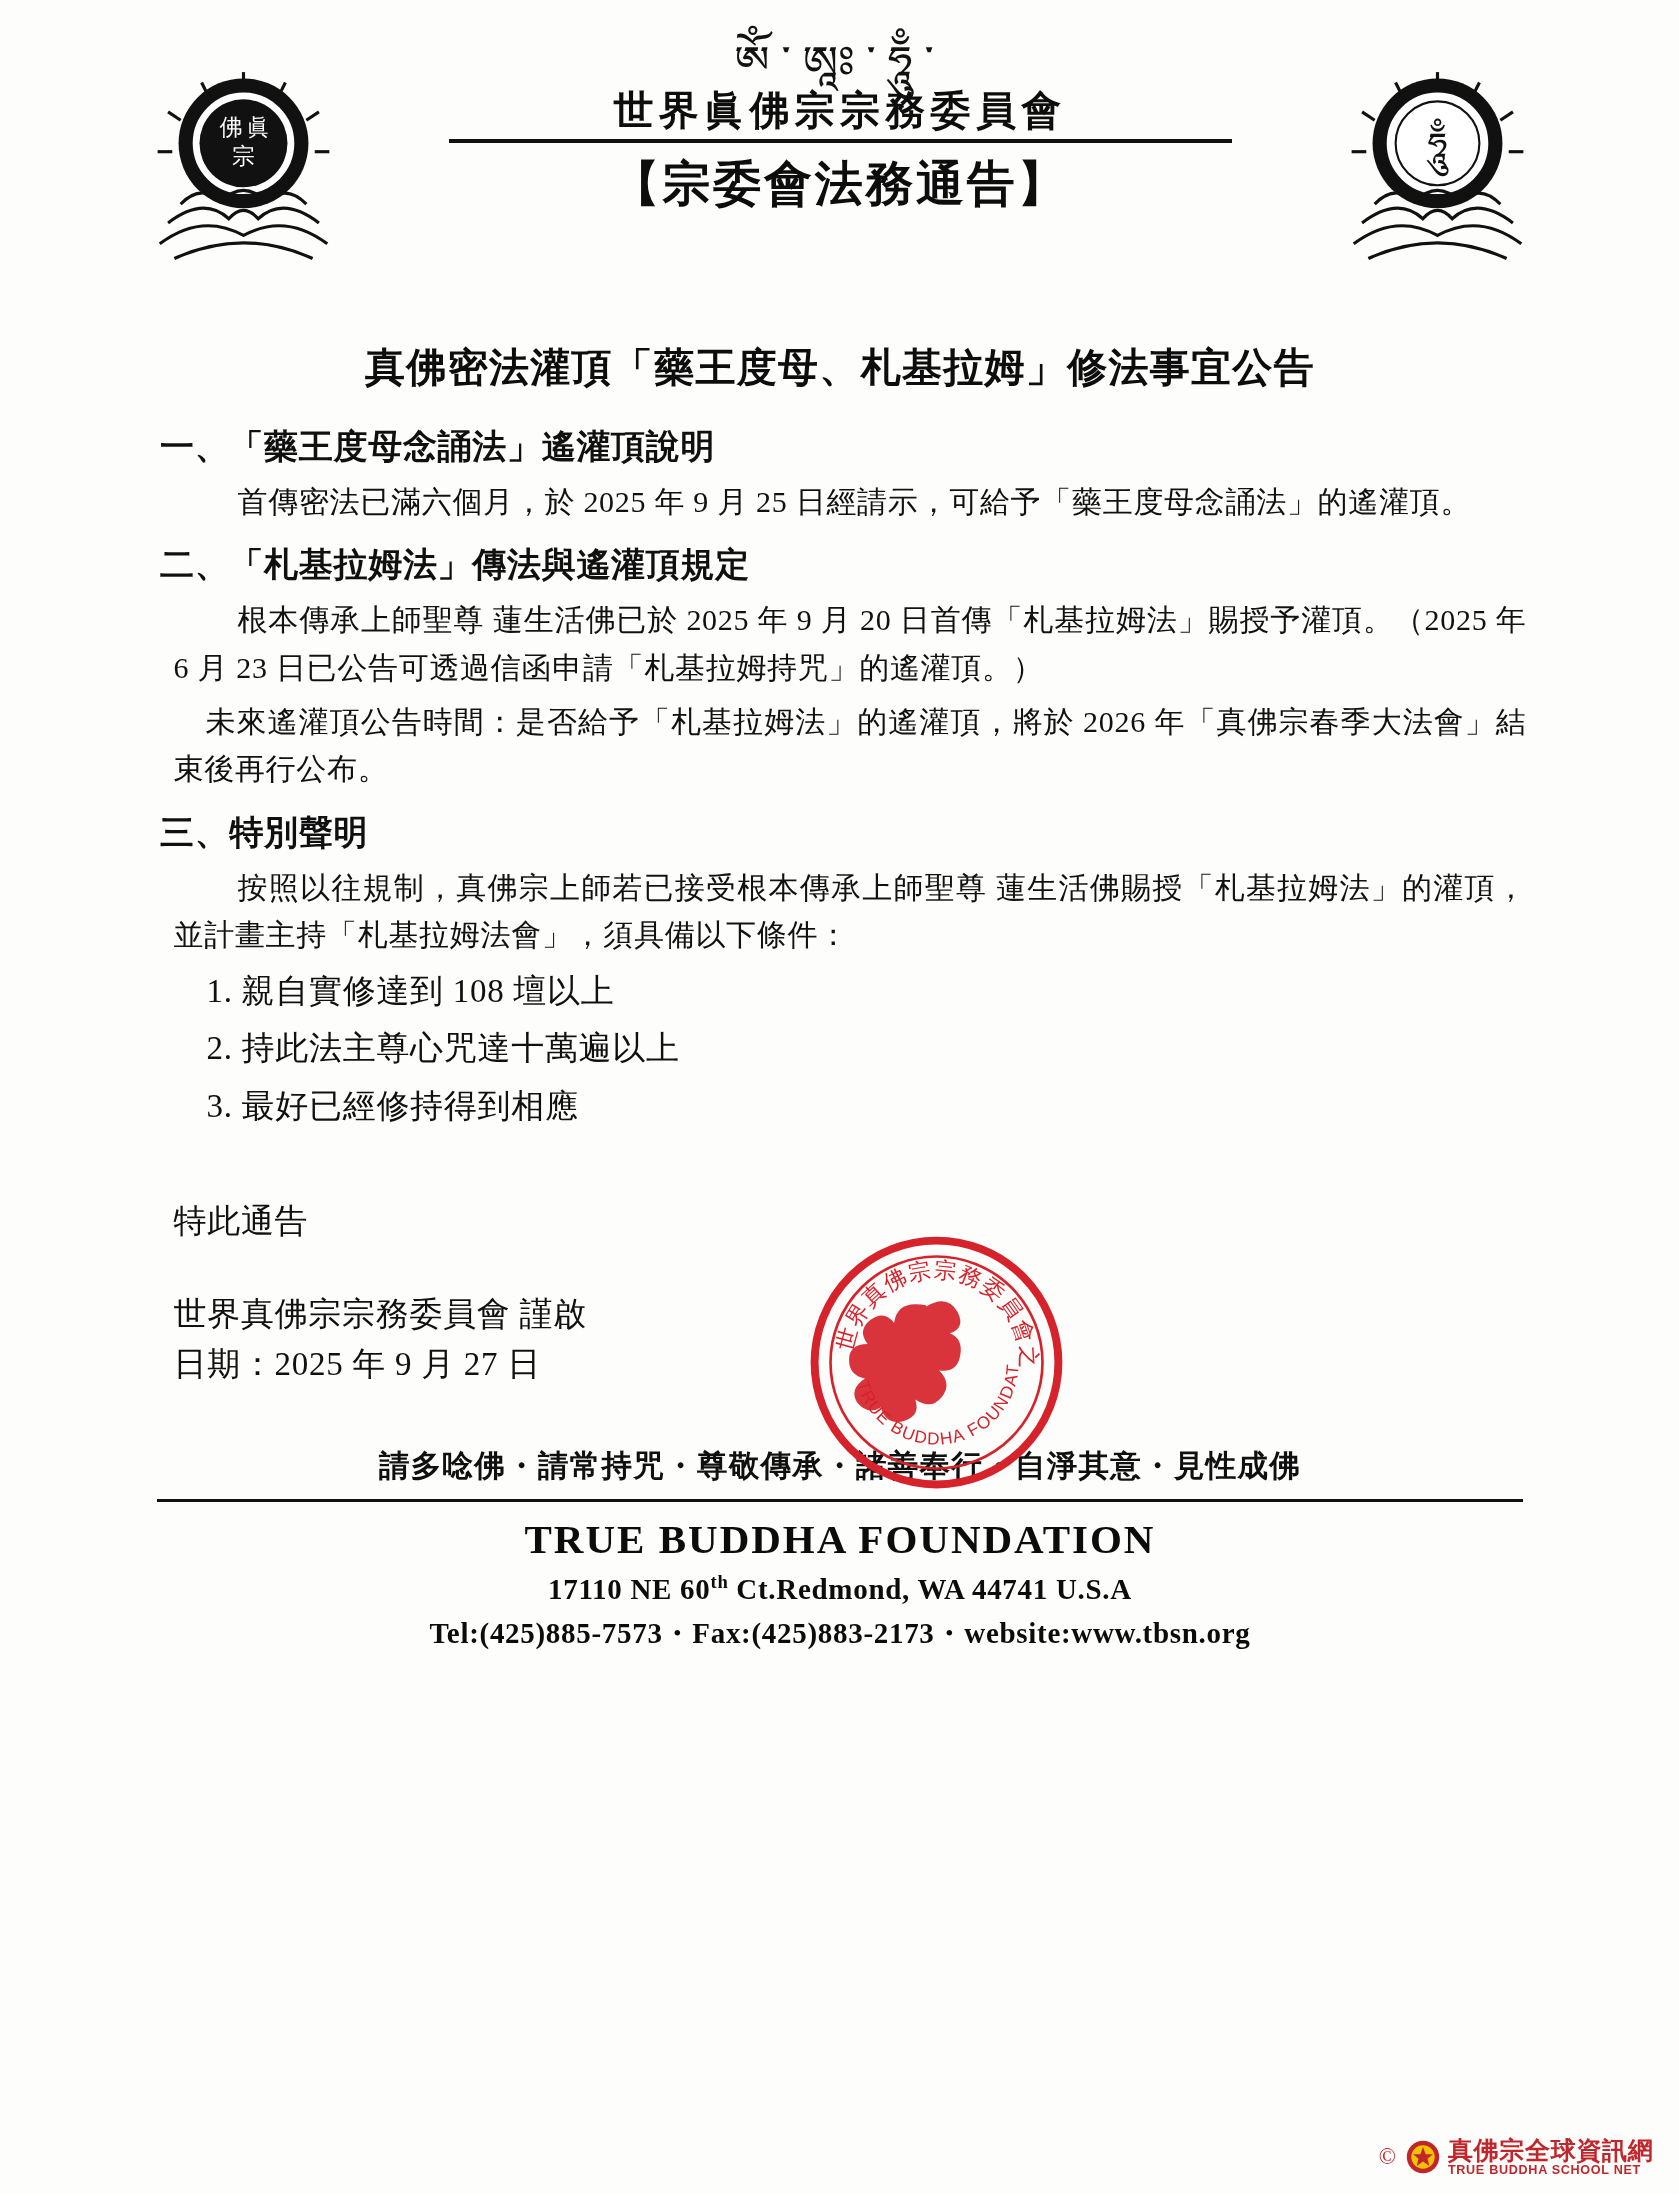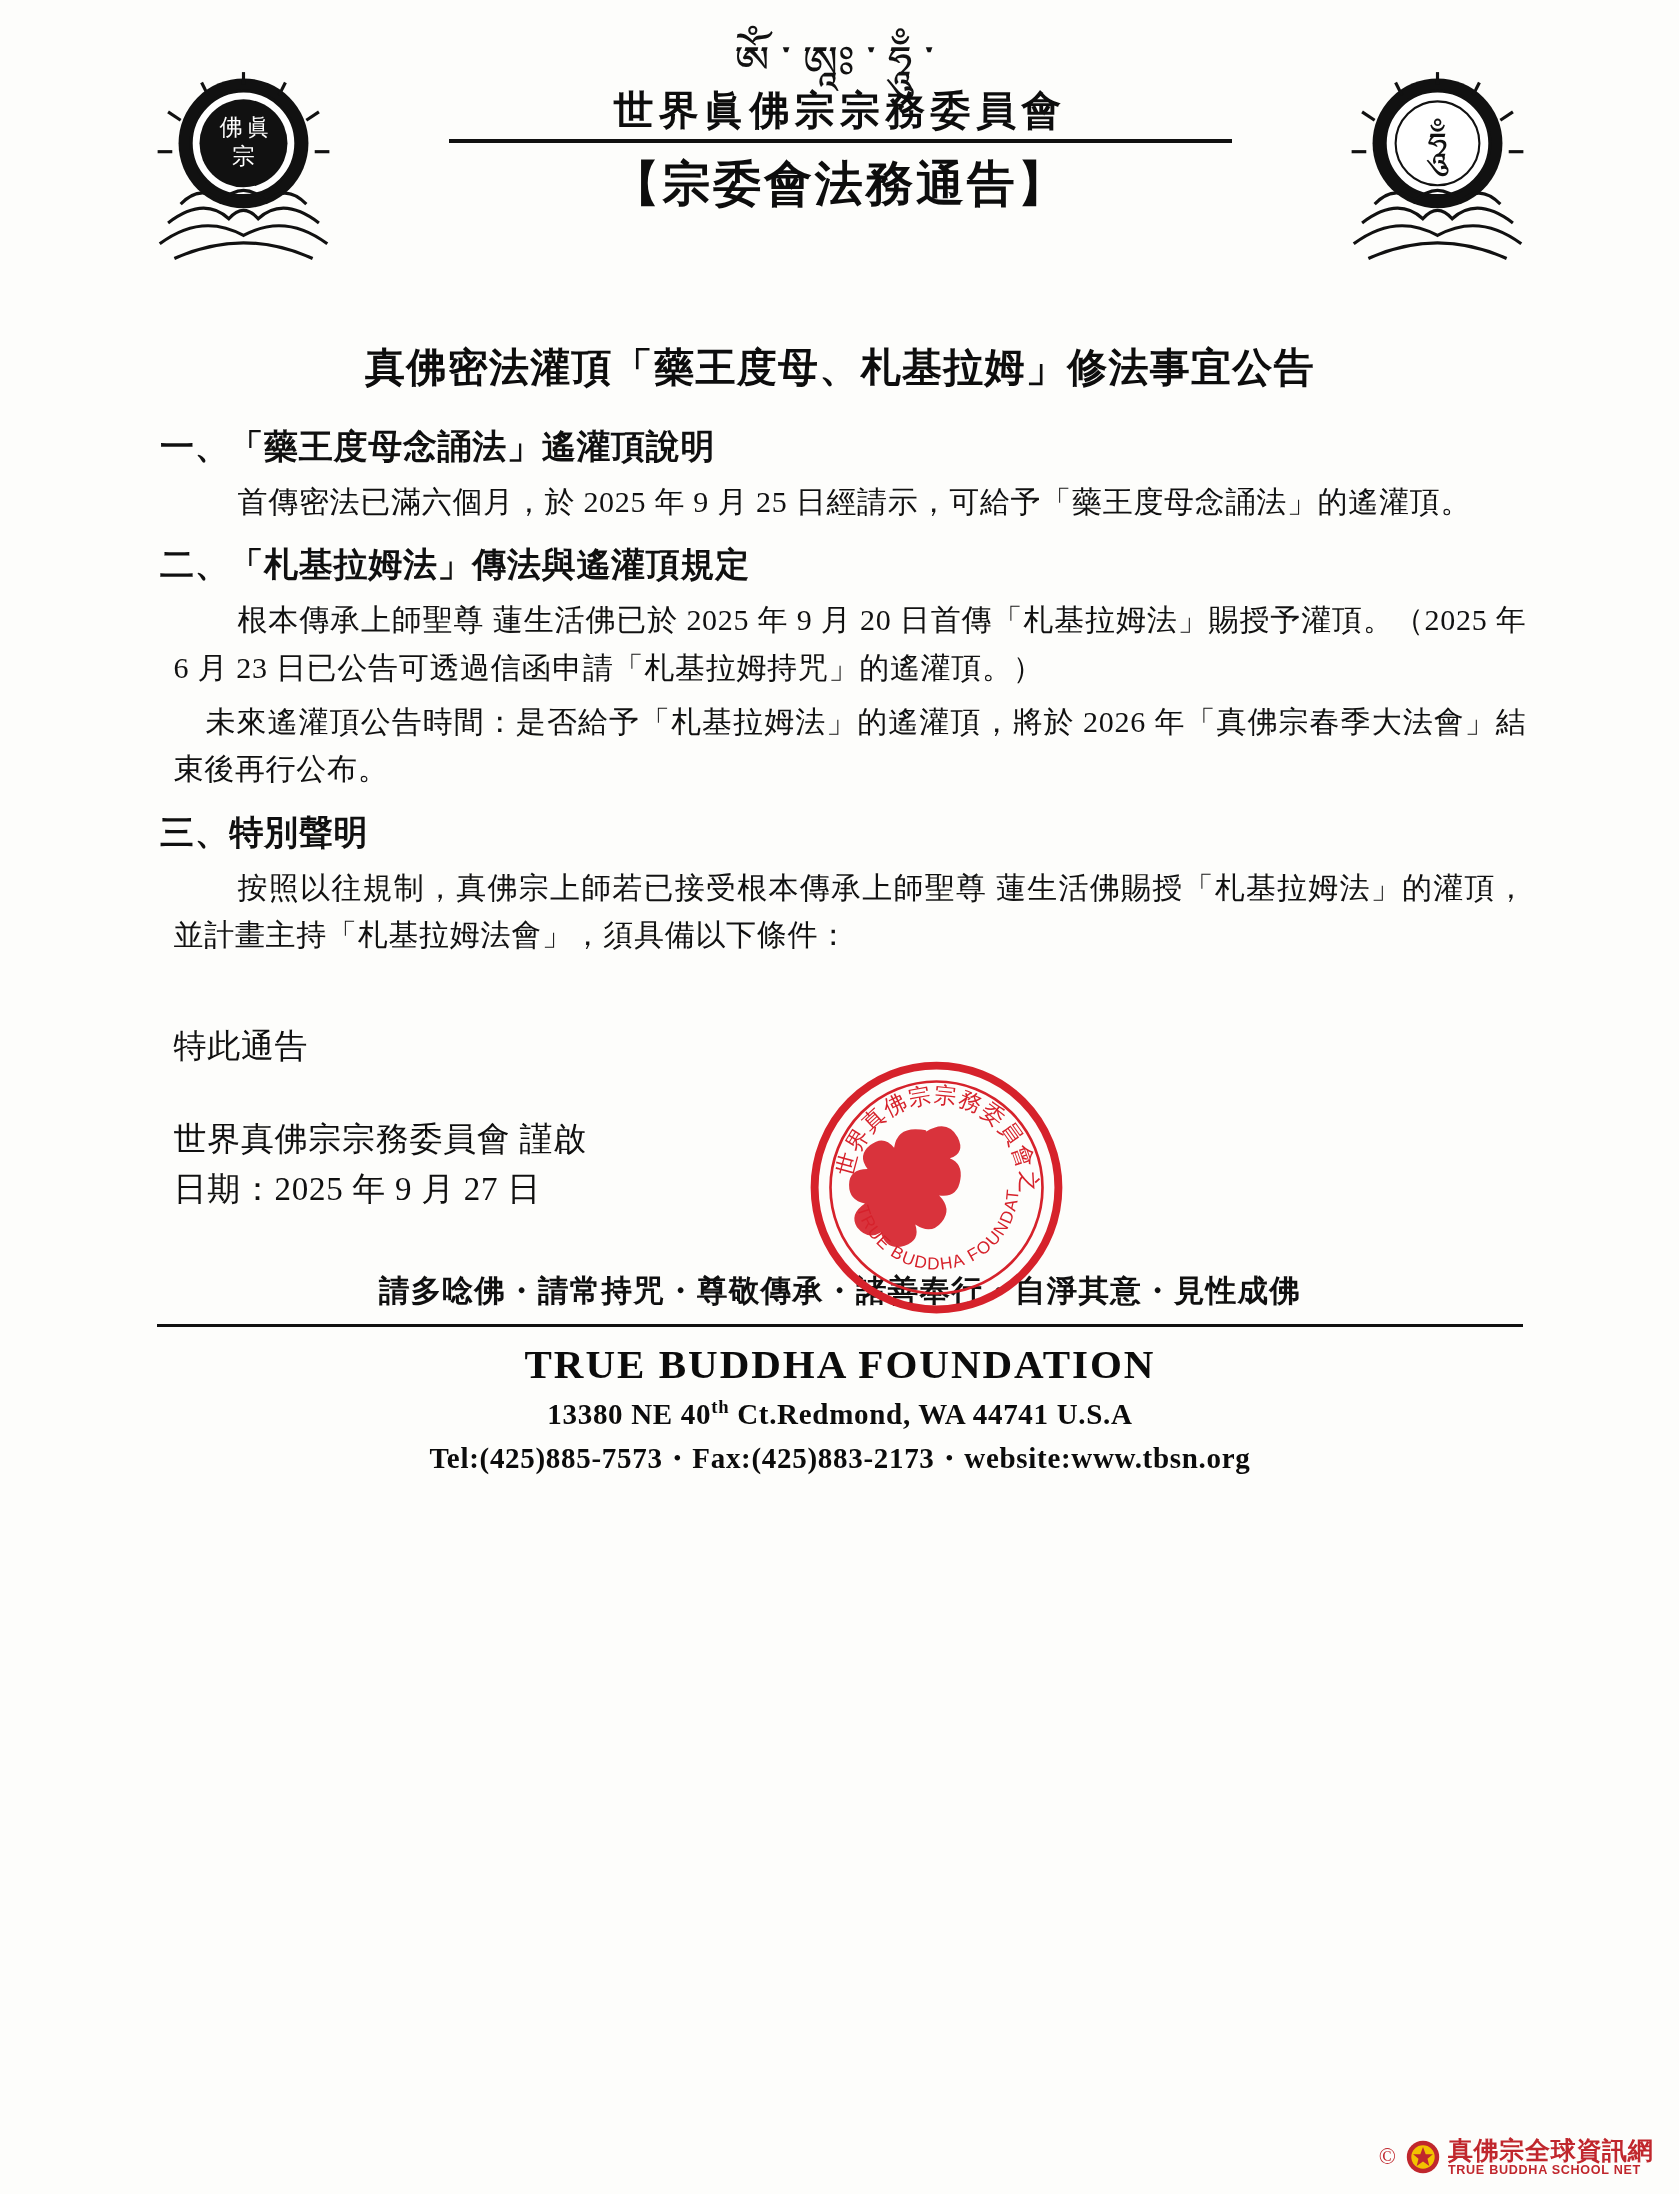--- a/index.html
+++ b/index.html
@@ -319,20 +319,25 @@
 
     <div class="section-title">一、「藥王度母念誦法」遙灌頂說明</div>
     <p class="para indent">首傳密法已滿六個月，於 2025 年 9 月 25 日經請示，可給予「藥王度母念誦法」的遙灌頂。</p>
 
     <div class="section-title">二、「札基拉姆法」傳法與遙灌頂規定</div>
     <p class="para indent">根本傳承上師聖尊 蓮生活佛已於 2025 年 9 月 20 日首傳「札基拉姆法」賜授予灌頂。（2025 年 6 月 23 日已公告可透過信函申請「札基拉姆持咒」的遙灌頂。）</p>
     <p class="para indent-small">未來遙灌頂公告時間：是否給予「札基拉姆法」的遙灌頂，將於 2026 年「真佛宗春季大法會」結束後再行公布。</p>
 
     <div class="section-title">三、特別聲明</div>
     <p class="para indent">按照以往規制，真佛宗上師若已接受根本傳承上師聖尊 蓮生活佛賜授「札基拉姆法」的灌頂，並計畫主持「札基拉姆法會」，須具備以下條件：</p>
+    <ul class="numbered-list">
+      <li>1. 親自實修達到 108 壇以上</li>
+      <li>2. 持此法主尊心咒達十萬遍以上</li>
+      <li>3. 最好已經修持得到相應</li>
+    </ul>
 
     <div class="closing">特此通告</div>
 
     <div class="signature-block">
       <div class="seal">
         <svg viewBox="0 0 200 200" xmlns="http://www.w3.org/2000/svg" style="font-size:50px">
           <circle cx="100" cy="100" r="92" fill="none" stroke="#d6222b" stroke-width="6"></circle>
           <circle cx="100" cy="100" r="80" fill="none" stroke="#d6222b" stroke-width="2"></circle>
           <path id="sealTop" d="M100,100 m-64,0 a64,64 0 1,1 128,0" fill="none"></path>
           <text fill="#d6222b" font-size="17" font-family="DejaVu Serif, serif" letter-spacing="1">
@@ -350,21 +355,21 @@
       <div>世界真佛宗宗務委員會 謹啟</div>
       <div>日期：2025 年 9 月 27 日</div>
     </div>
 
   </div>
 
   <div class="motto">請多唸佛・請常持咒・尊敬傳承・諸善奉行・自淨其意・見性成佛</div>
   <div class="footer-rule"></div>
   <div class="footer">
     <div class="footer-name">TRUE BUDDHA FOUNDATION</div>
-    <div class="footer-addr"><span>13380 NE 40</span><sup>th</sup><span> Ct.Redmond, WA 44741 U.S.A</span></div>
+    <div class="footer-addr"><span>17110 NE 60</span><sup>th</sup><span> Ct.Redmond, WA 44741 U.S.A</span></div>
     <div class="footer-contact">Tel:(425)885-7573・Fax:(425)883-2173・website:www.tbsn.org</div>
   </div>
 
   <div class="watermark">
     <span class="wm-copy">©</span>
     <span class="wm-flower">
       <svg viewBox="0 0 40 40" xmlns="http://www.w3.org/2000/svg">
         <circle cx="20" cy="20" r="18" fill="#c0272d"></circle>
         <circle cx="20" cy="20" r="13" fill="#f2c200"></circle>
         <path d="M20 9 L23 17 L31 17 L25 22 L27 30 L20 25 L13 30 L15 22 L9 17 L17 17 Z" fill="#c0272d"></path>

